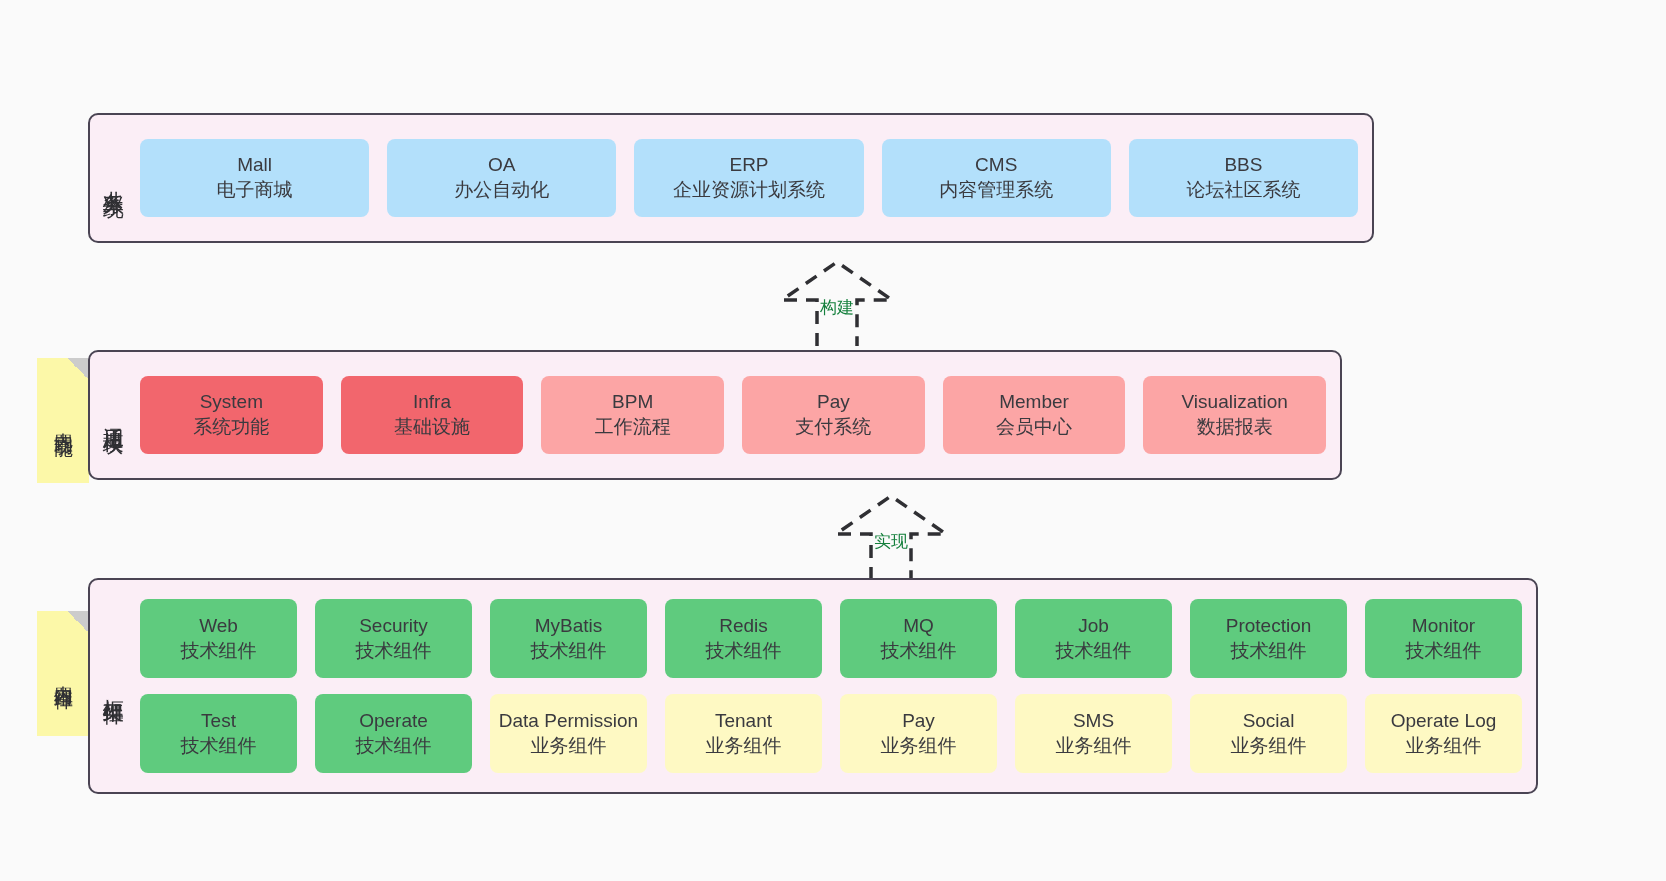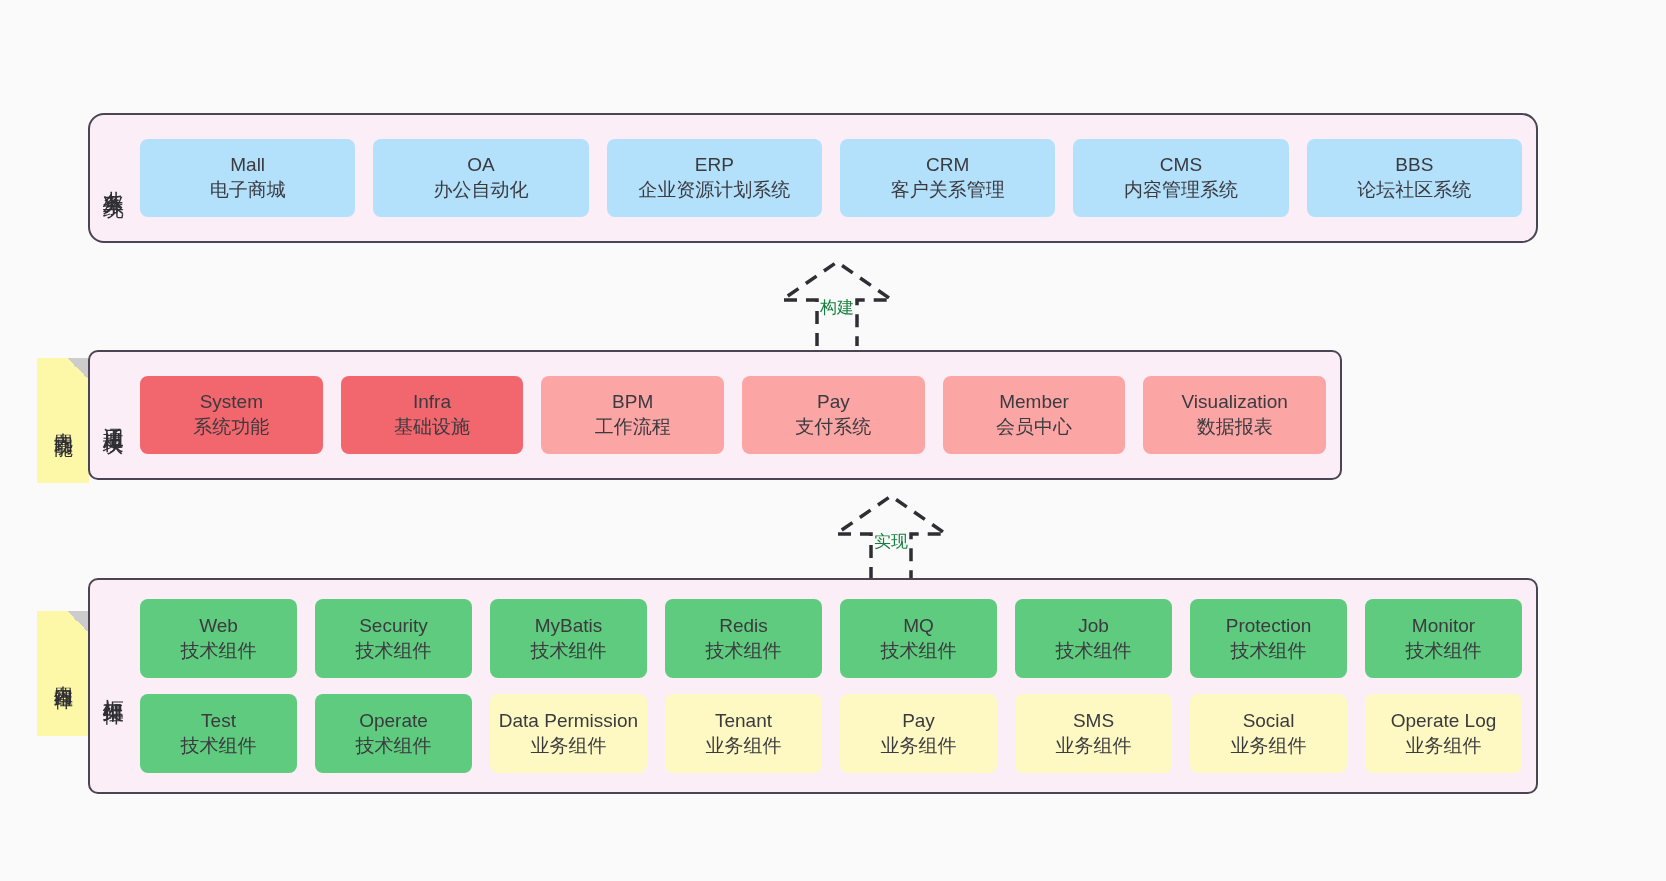--- a/index.html
+++ b/index.html
@@ -82,21 +82,21 @@
   .card .cn { display: block; }
 
   
   .c-blue        { background: #b3e0fb; }
   .c-red         { background: #f2666d; }
   .c-pink        { background: #fca5a5; }
   .c-green       { background: #5fcb7e; }
   .c-green-light { background: #fef9c3; }
 
   
-  #layer-business { left: 88px;  top: 113px; width: 1450px; height: 130px; border-radius: 16px; }
+  #layer-business { left: 88px;  top: 113px; width: 1286px; height: 130px; }
   #layer-common   { left: 88px;  top: 350px; width: 1254px; height: 130px; }
   #layer-frame    { left: 88px;  top: 578px; width: 1450px; height: 216px; }
 
   #layer-business .card,
   #layer-common   .card { height: 78px; }
   #layer-frame    .card { height: 79px; }
 
   
   .sticky {
     position: absolute;
@@ -161,24 +161,20 @@
         </div>
         <div class="card c-blue">
           <span class="en">OA</span>
           <span class="cn">办公自动化</span>
         </div>
         <div class="card c-blue">
           <span class="en">ERP</span>
           <span class="cn">企业资源计划系统</span>
         </div>
         <div class="card c-blue">
-          <span class="en">CRM</span>
-          <span class="cn">客户关系管理</span>
-        </div>
-        <div class="card c-blue">
           <span class="en">CMS</span>
           <span class="cn">内容管理系统</span>
         </div>
         <div class="card c-blue">
           <span class="en">BBS</span>
           <span class="cn">论坛社区系统</span>
         </div>
       </div>
     </div>
   </div>

